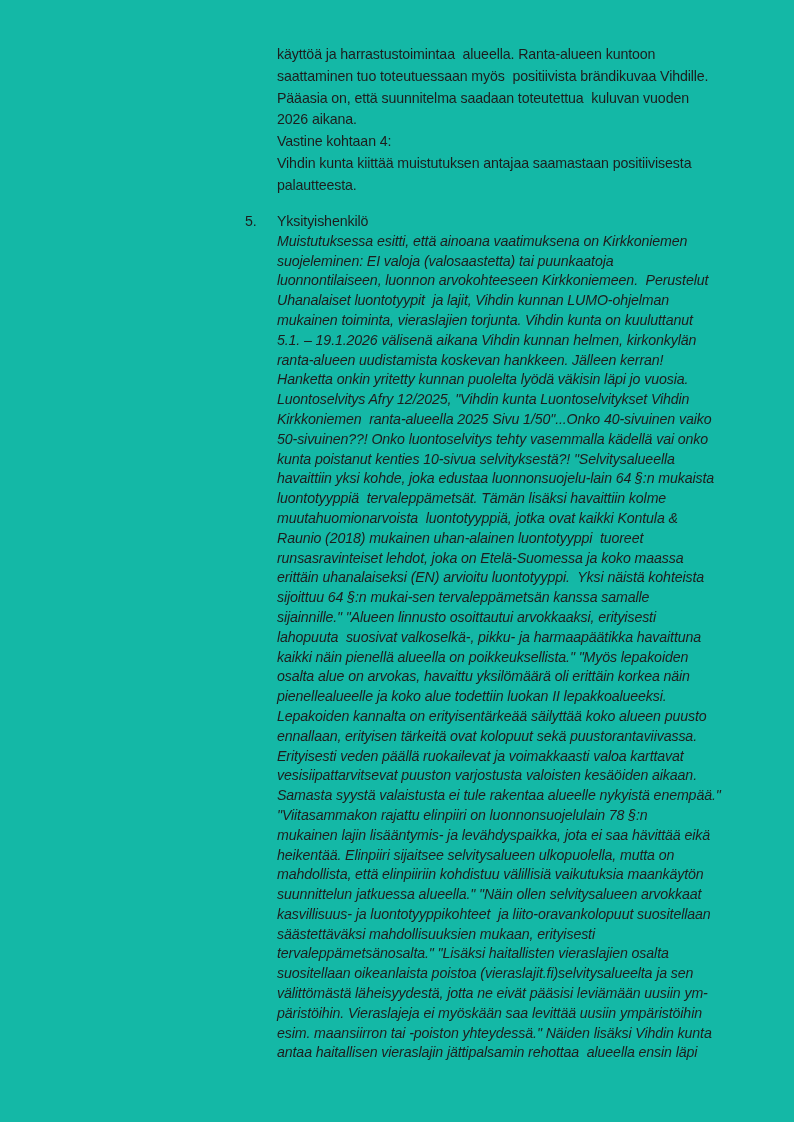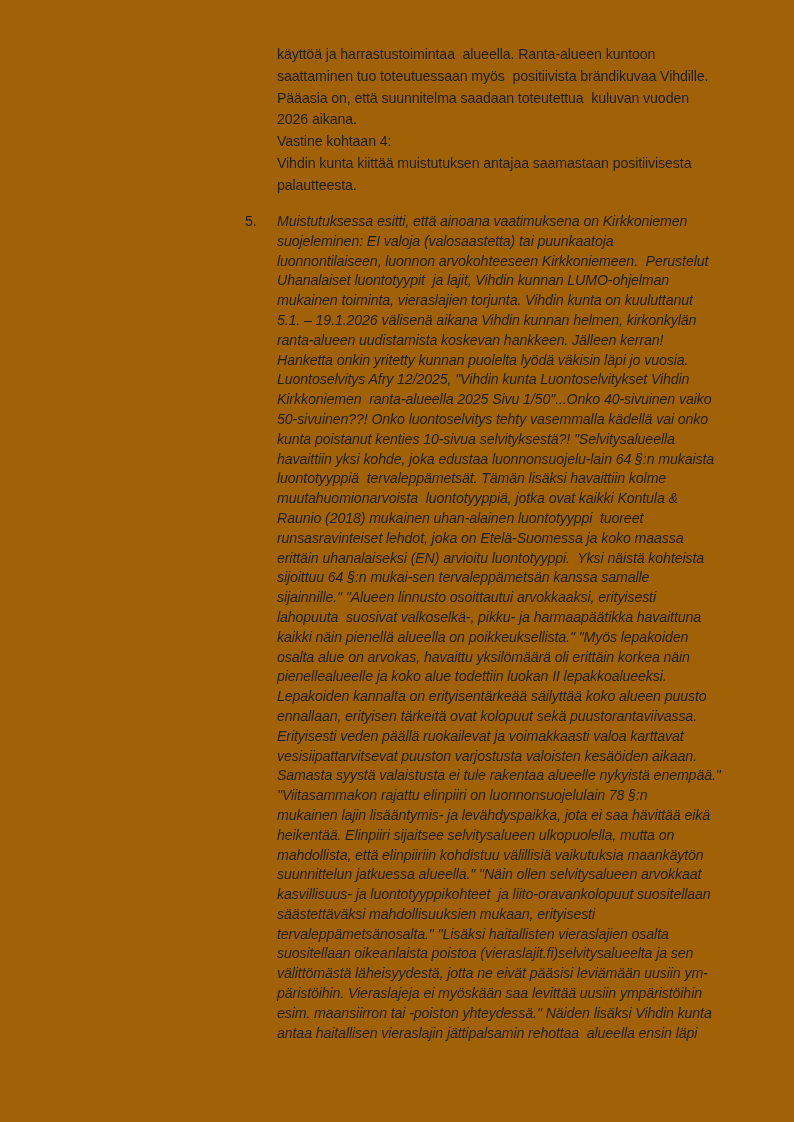--- a/index.html
+++ b/index.html
@@ -4,21 +4,21 @@
 <style>
   html, body {
     margin: 0;
     padding: 0;
     background: #ffffff;
   }
   .page {
     position: relative;
     width: 794px;
     height: 1122px;
-    background: #a16207;
+    background: #14b8a6;
     overflow: hidden;
     font-family: "Liberation Sans", sans-serif;
     color: #1d1d1d;
   }
   .textline-block {
     position: absolute;
     white-space: pre;
     font-size: 14.2px;
     letter-spacing: -0.12px;
   }
@@ -62,20 +62,21 @@
 saattaminen tuo toteutuessaan myös  positiivista brändikuvaa Vihdille.
 Pääasia on, että suunnitelma saadaan toteutettua  kuluvan vuoden
 2026 aikana.
 Vastine kohtaan 4:
 Vihdin kunta kiittää muistutuksen antajaa saamastaan positiivisesta
 palautteesta.</div>
 
   <div class="numbered-item">
     <span class="item-number">5.</span>
     <div class="item-content">
+      <div class="item-title">Yksityishenkilö</div>
       <div class="item-body">Muistutuksessa esitti, että ainoana vaatimuksena on Kirkkoniemen
 suojeleminen: EI valoja (valosaastetta) tai puunkaatoja
 luonnontilaiseen, luonnon arvokohteeseen Kirkkoniemeen.  Perustelut
 Uhanalaiset luontotyypit  ja lajit, Vihdin kunnan LUMO-ohjelman
 mukainen toiminta, vieraslajien torjunta. Vihdin kunta on kuuluttanut
 5.1. – 19.1.2026 välisenä aikana Vihdin kunnan helmen, kirkonkylän
 ranta-alueen uudistamista koskevan hankkeen. Jälleen kerran!
 Hanketta onkin yritetty kunnan puolelta lyödä väkisin läpi jo vuosia.
 Luontoselvitys Afry 12/2025, "Vihdin kunta Luontoselvitykset Vihdin
 Kirkkoniemen  ranta-alueella 2025 Sivu 1/50"...Onko 40-sivuinen vaiko

